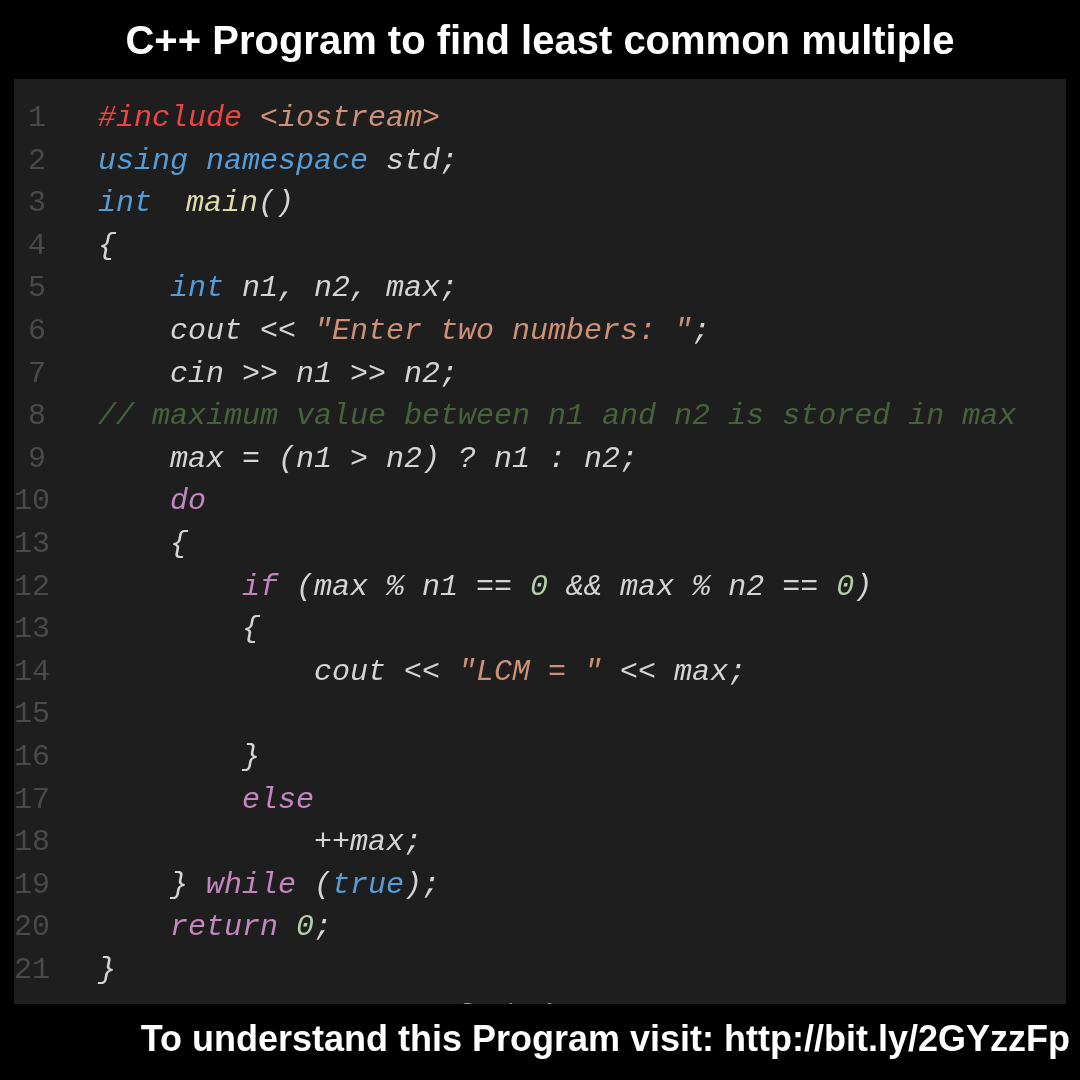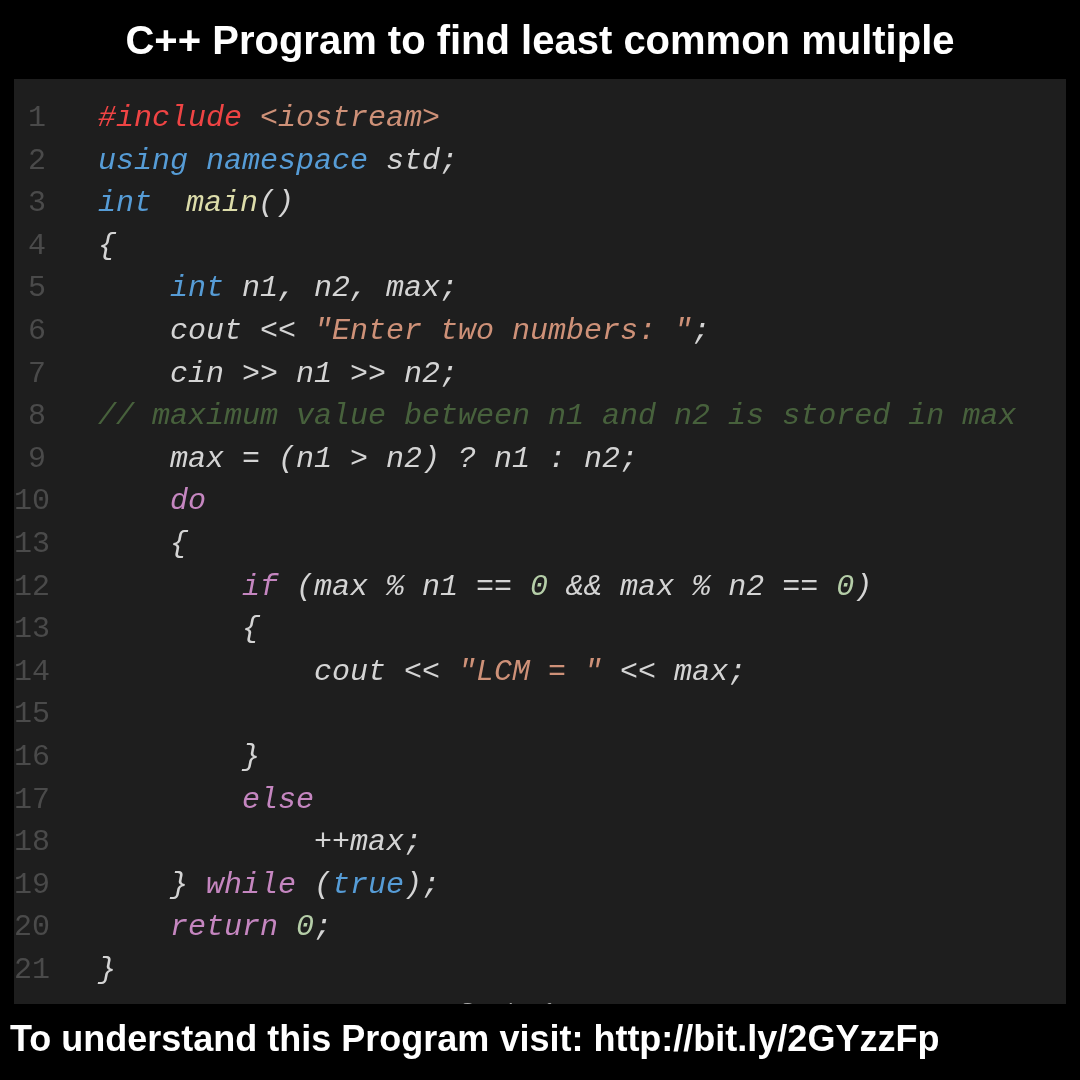--- a/index.html
+++ b/index.html
@@ -70,21 +70,21 @@
     text-align: center;
     color: #aaa;
     font-size: 22px;
     padding: 8px 0 4px 0;
     font-family: Arial, sans-serif;
   }
   .footer {
     color: #fff;
     font-size: 36px;
     font-weight: bold;
-    text-align: left;
+    text-align: right;
     padding: 14px 10px 20px 10px;
   }
 </style>
 </head>
 <body>
 
 <div class="container">
 
   <div class="title-bar">C++ Program to find least common multiple</div>
 

